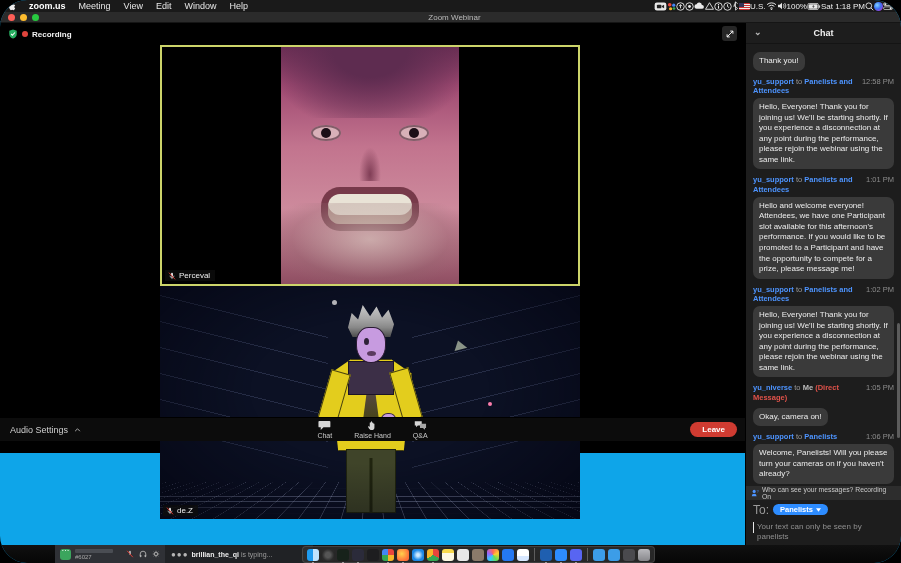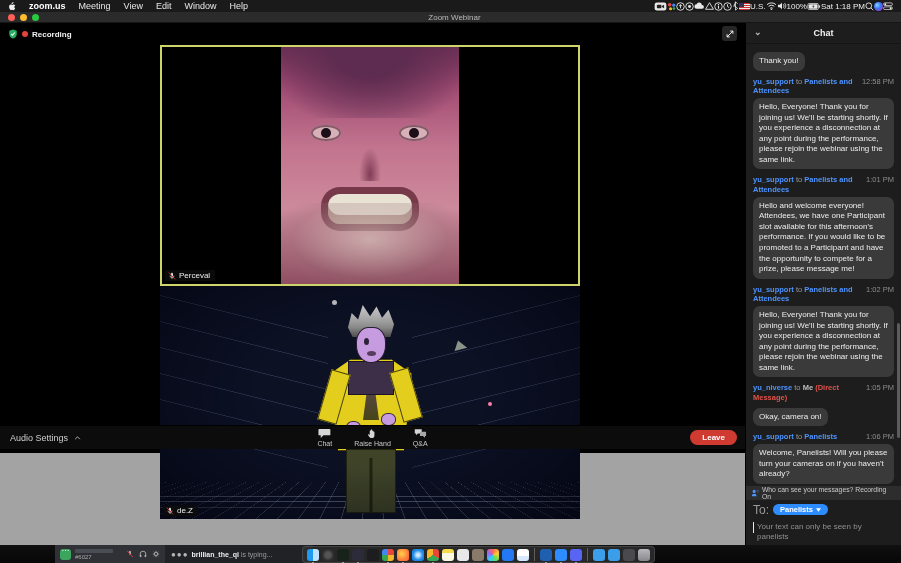--- a/index.html
+++ b/index.html
@@ -1,18 +1,18 @@
 <!DOCTYPE html>
 <html><head>
 <meta charset="utf-8">
 <style>
   * { margin:0; padding:0; box-sizing:border-box; }
   html,body { background:#000; }
   body { font-family:"Liberation Sans", sans-serif; }
-  .screen { position:relative; width:901px; height:563px; overflow:hidden; background:#a3a3a3; }
+  .screen { position:relative; width:901px; height:563px; overflow:hidden; background:#0ea5e9;border-radius:27px; }
 
   
   .menubar { position:absolute; top:0; left:0; width:901px; height:12px; background:#1a1a1a;
     display:flex; align-items:center; color:#e6e6e6; font-size:9px; padding:0 8px; }
   .menubar .left { display:flex; align-items:center; gap:13px; }
   .menubar .appname { font-weight:bold; color:#fff; }
   .menubar .right { margin-left:auto; display:flex; align-items:center; gap:0; color:#eee; font-size:8px; }
   .mb-ic { display:inline-flex; align-items:center; justify-content:center; height:10px; }
   .flag { width:11px; height:7px; background:linear-gradient(180deg,#c33 0 1px,#eee 1px 2px,#c33 2px 3px,#eee 3px 4px,#c33 4px 5px,#eee 5px 6px,#c33 6px 7px); position:relative; border-radius:1px; }
   .flag:before { content:""; position:absolute; left:0; top:0; width:5px; height:4px; background:#335; }
@@ -92,21 +92,21 @@
   .c-arm.ar { right:14px; top:64px; transform:rotate(-16deg); }
   .c-hand { position:absolute; width:15px; height:13px; border-radius:45%; background:#c79be0; border:1px solid #3a2848; }
   .c-hand.hl { left:36px; top:116px; } .c-hand.hr { right:34px; top:108px; }
   .c-pants { position:absolute; top:144px; left:36px; width:50px; height:64px; background:#3f4429; border:1px solid #20240f; }
   .c-pants:before { content:""; position:absolute; left:50%; top:8px; bottom:0; width:3px; background:#20240f; transform:translateX(-50%); }
 
   .vid-label { position:absolute; left:3px; bottom:3px; display:flex; align-items:center; gap:3px;
     background:rgba(12,12,12,.8); color:#eee; font-size:8px; padding:1px 5px 1px 3px; z-index:4; }
 
   
-  .toolbar { position:absolute; left:0; bottom:4px; width:745px; height:24px; background:#0c0c0c;
+  .toolbar { position:absolute; left:0; bottom:12px; width:745px; height:24px; background:#0c0c0c;
     border-top:1px solid #000; display:flex; align-items:center; }
   .audio-settings { display:flex; align-items:center; gap:6px; color:#cfcfcf; font-size:9px; padding-left:10px; }
   .tb-center { position:absolute; left:50%; transform:translateX(-50%); display:flex; gap:22px; }
   .tb-btn { display:flex; flex-direction:column; align-items:center; gap:1px; color:#c9c9c9; font-size:7px; }
   .leave-btn { position:absolute; right:8px; top:4px; background:#cf3b31; color:#fff; font-size:8px; font-weight:bold;
     padding:3px 12px; border-radius:8px; border:none; }
 
   
   .chat { position:relative; width:156px; height:522px; background:#1d1d1d; border-left:1px solid #000;
     display:flex; flex-direction:column; }

